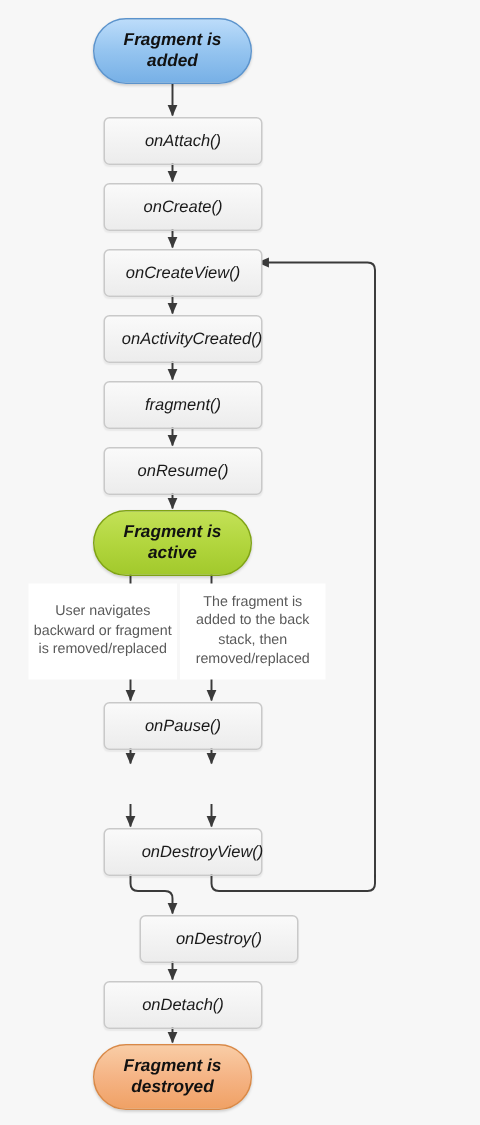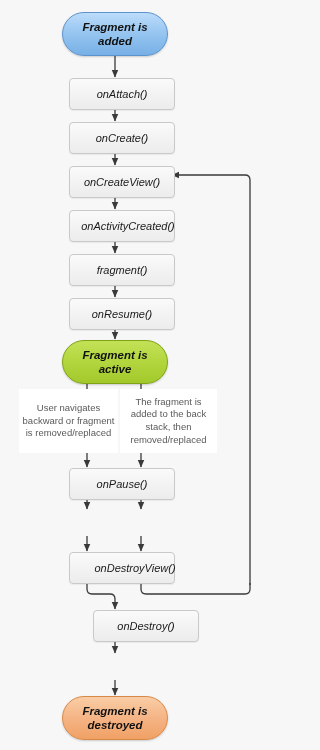--- a/index.html
+++ b/index.html
@@ -182,20 +182,23 @@
 
 
   <div class="node method" style="top:552px;padding-left:26px;">
     <span>onDestroyView()</span>
   </div>
 
   <div class="node method" style="top:610px;margin-left:24px;">
     <span>onDestroy()</span>
   </div>
 
+  <div class="node method" style="top:654px;">
+    <span>onDetach()</span>
+  </div>
 
   <div class="node state state-destroyed" style="top:696px;">
     <span style="white-space:pre-line;">Fragment is
 destroyed</span>
   </div>
 
   <div class="note" style="left:19px; top:389px; width:99px; height:64px;">
     <span>User navigates backward or fragment is removed/replaced</span>
   </div>
 

